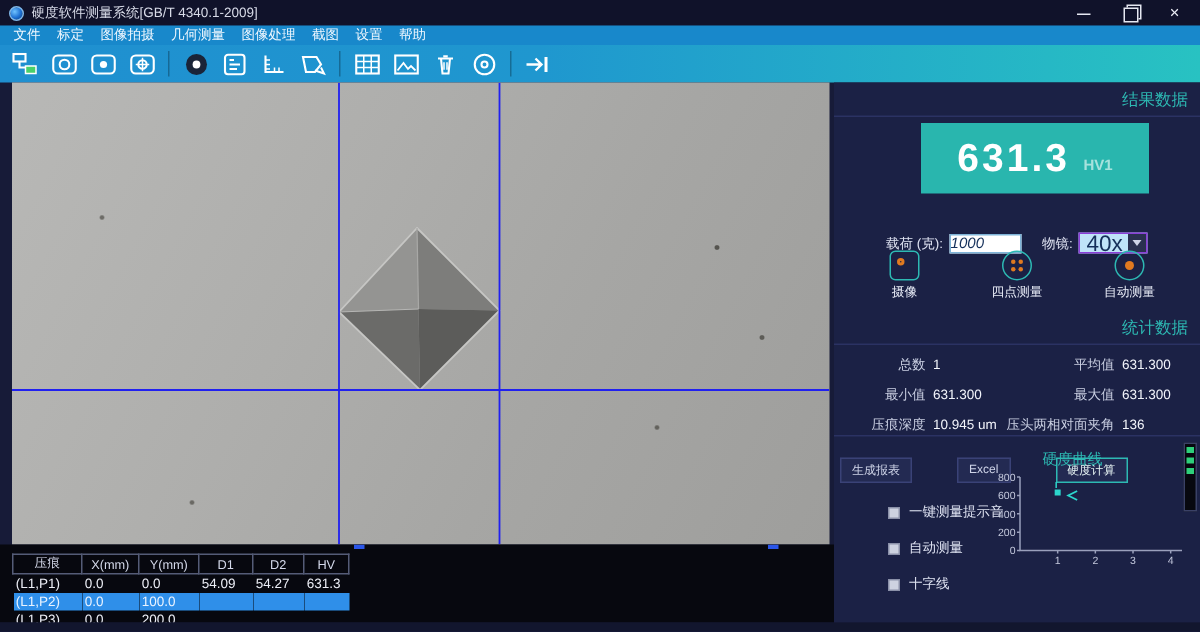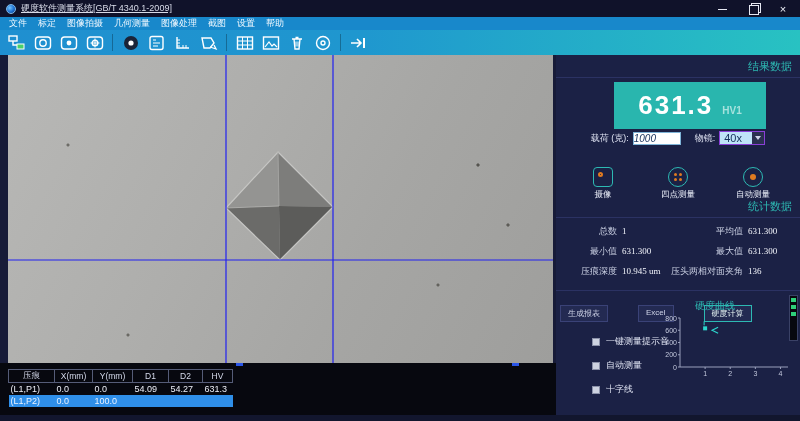--- a/index.html
+++ b/index.html
@@ -4,21 +4,21 @@
 <style>
   * { margin:0; padding:0; box-sizing:border-box; }
   html,body { width:800px; height:421px; overflow:hidden; }
   body { position:relative; background:#171b38; font-family:"Liberation Sans","DejaVu Sans",sans-serif; }
 
   
   .titlebar { position:absolute; left:0; top:0; width:800px; height:17px; background:#10122a;
               display:flex; align-items:center; padding:0 6px; color:#d8dbe8; font-size:9px; white-space:nowrap; }
   .app-icon { width:10px; height:10px; border-radius:50%; background:radial-gradient(circle at 35% 35%, #6fc2ff 0%, #1d6fd1 55%, #0c3a7a 100%);
               border:1px solid #7fb7e8; margin-right:5px; flex:0 0 auto; }
-  .title-text { flex:1 1 auto; overflow:hidden;text-decoration:underline; }
+  .title-text { flex:1 1 auto; overflow:hidden; }
   .win-controls { display:flex; align-items:center; gap:16px; margin-right:4px; }
   .wc { width:14px; height:12px; position:relative; cursor:default; }
   .wc-min::after { content:""; position:absolute; left:2px; top:6px; width:9px; height:1.5px; background:#e6e8f2; }
   .wc-max::after { content:""; position:absolute; left:3px; top:2px; width:8px; height:8px; border:1.2px solid #e6e8f2; background:#10122a; }
   .wc-max::before { content:""; position:absolute; left:5px; top:0; width:8px; height:8px; border:1.2px solid #e6e8f2; }
   .wc-close { color:#eef0f8; font-size:11px; line-height:12px; text-align:center; }
 
   
   .menubar { position:absolute; left:0; top:17px; width:800px; height:13px; background:#1888cb;
              display:flex; align-items:center; gap:11px; padding:0 9px; font-size:9px; color:#f0f8ff; white-space:nowrap; overflow:hidden; }
@@ -47,41 +47,41 @@
   
   .right-panel { position:absolute; left:556px; top:55px; width:244px; height:360px; background:#1b2145; overflow:hidden; }
   .section-title { color:#2db9b3; font-size:11px; padding:4px 8px 2px; white-space:nowrap;text-align:right; }
   .hairline { height:1px; background:#2b3263; margin:1px 0 0; }
 
   .result-box { position:absolute; left:58px; top:27px; width:152px; height:47px; background:#29b6ae;
                 display:flex; align-items:center; justify-content:center; }
   .result-value { color:#ffffff; font-size:26px; font-weight:bold; letter-spacing:2px; }
   .result-unit { color:#a6e2dd; font-size:10px; font-weight:bold; margin-left:9px; margin-top:10px; }
 
-  .params-row { position:absolute; left:0; top:76px; width:244px; display:flex; align-items:center;
+  .params-row { position:absolute; left:0; top:100px; width:244px; display:flex; align-items:center;
                 justify-content:center; gap:4px; font-size:9px; color:#dfe3f2; white-space:nowrap; }
   .load-input { width:48px; height:13px; background:#ffffff; border:1px solid #7fb4d8; color:#15305a;
                 font-size:10px; text-align:left; font-family:inherit;font-style:italic; }
   .objective-select { width:46px; height:14px; background:#bfe4f8; border:1px solid #8a3fd8; color:#15305a;
-                      font-size:11px; display:flex; align-items:flex-start; }
+                      font-size:15px; display:flex; align-items:center; }
   .objective-select .val { flex:1; padding-left:4px; }
   .objective-arrow { width:12px; height:100%; background:#2a3050; display:flex; align-items:center; justify-content:center; }
   .objective-arrow::after { content:""; border:3px solid transparent; border-top:4px solid #cfd4e8; margin-top:3px; }
 
   .measure-row { position:absolute; left:0; top:112px; width:244px; display:flex; justify-content:space-evenly; }
   .mbtn { text-align:center; width:56px; }
   .mb-icon { width:20px; height:20px; margin:0 auto 2px; position:relative; border:1px solid #2db9b3; }
   .mb-round { border-radius:50%; }
   .mb-square { border-radius:4px; }
   .mb-dot { position:absolute; background:#e07a20; border-radius:50%; }
   .mb-ring { position:absolute; border:2.5px solid #e07a20; border-radius:50%; }
   .mb-arc { position:absolute; border:2.5px solid transparent; border-top-color:#e07a20; border-right-color:#e07a20; border-radius:50%; }
   .mbtn .lbl { font-size:8.5px; color:#e8ecf7; white-space:nowrap; }
 
-  .stats-area { position:absolute; left:0; top:140px; width:244px;font-family:Liberation Serif, serif; }
+  .stats-area { position:absolute; left:0; top:152px; width:244px; }
   .stats-grid { display:grid; grid-template-columns:118px 126px; row-gap:7px; margin-top:7px; font-size:9px; white-space:nowrap; }
   .stat-cell { display:flex; justify-content:flex-end; align-items:baseline; }
   .stat-label { color:#c9cfe2; }
   .stat-value { color:#f2f4fb; margin-left:5px; min-width:52px; text-align:left; }
 
   .tools-area { position:absolute; left:0; top:238px; width:244px; height:122px; }
   .tabs-row { position:absolute; left:4px; top:12px; display:flex; gap:30px; }
   .tool-tab { background:#232a52; border:1px solid #3a4277; color:#cfd4e8; font-size:8px;
               padding:2px 7px; white-space:nowrap; }
   .tool-tab.active { border-color:#2db9b3; color:#e8f6f5; }
@@ -401,17 +401,25 @@
           <td>631.3</td>
         </tr>
         <tr class="selected">
           <td>(L1,P2)</td>
           <td>0.0</td>
           <td>100.0</td>
           <td></td>
           <td></td>
           <td></td>
         </tr>
+        <tr class="">
+          <td>(L1,P3)</td>
+          <td>0.0</td>
+          <td>200.0</td>
+          <td></td>
+          <td></td>
+          <td></td>
+        </tr>
       </tbody>
     </table>
 </div>
 
 <div class="bottom-strip"></div>
 
 </body></html>

